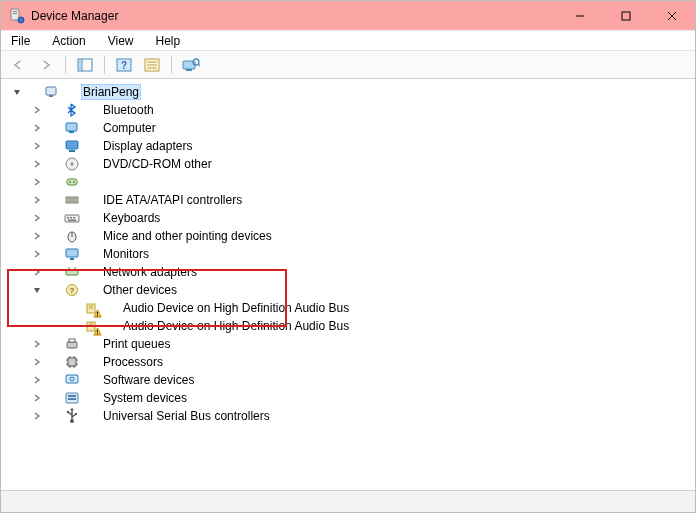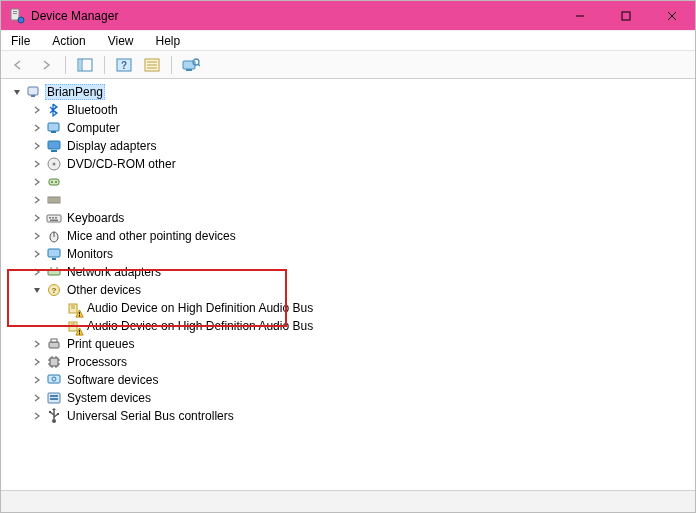--- a/index.html
+++ b/index.html
@@ -17,21 +17,21 @@
     border: 1px solid #bbb;
     background: #fff;
     display: flex;
     flex-direction: column;
   }
   .titlebar {
     height: 30px;
     display: flex;
     align-items: center;
     padding-left: 8px;
-    background: #ec4899;
+    background: #fca5a5;
     border-bottom: 1px solid #eee;
   }
   .titlebar .app-icon {
     width: 16px; height: 16px;
     margin-right: 6px;
   }
   .titlebar .title {
     flex: 1;
     font-size: 12px;
   }
@@ -75,21 +75,21 @@
     overflow: auto;
     padding: 4px 0 0 6px;
     position: relative;
   }
   .tree ul { list-style: none; margin: 0; padding: 0 0 0 20px; }
   .tree > ul { padding-left: 4px; }
   .node {
     display: flex;
     align-items: center;
     height: 18px;
-    gap: 3px;
+    gap: 21px;
     white-space: nowrap;
   }
   .expander {
     width: 12px; height: 12px;
     display: flex; align-items: center; justify-content: center;
     font-size: 10px;
     color: #666;
   }
   .expander.none { visibility: hidden; }
   .dev-icon {
@@ -313,20 +313,21 @@
                   <span class="dev-icon">
                     <svg width="16" height="16">
                       <rect x="2" y="5" width="12" height="6" fill="#d0d0a0" stroke="#888"></rect>
                       <line x1="4" y1="5" x2="4" y2="11" stroke="#888"></line>
                       <line x1="6" y1="5" x2="6" y2="11" stroke="#888"></line>
                       <line x1="8" y1="5" x2="8" y2="11" stroke="#888"></line>
                       <line x1="10" y1="5" x2="10" y2="11" stroke="#888"></line>
                       <line x1="12" y1="5" x2="12" y2="11" stroke="#888"></line>
                     </svg>
                   </span>
+                  <span class="label">IDE ATA/ATAPI controllers</span>
                 </div>
               </li>
               <li>
                 <div class="node">
                   <span class="expander">
                     <svg width="10" height="10">
                       <path d="M3 2 L7 5 L3 8" fill="none" stroke="#777" stroke-width="1.3"></path>
                     </svg>
                   </span>
                   <span class="dev-icon">

